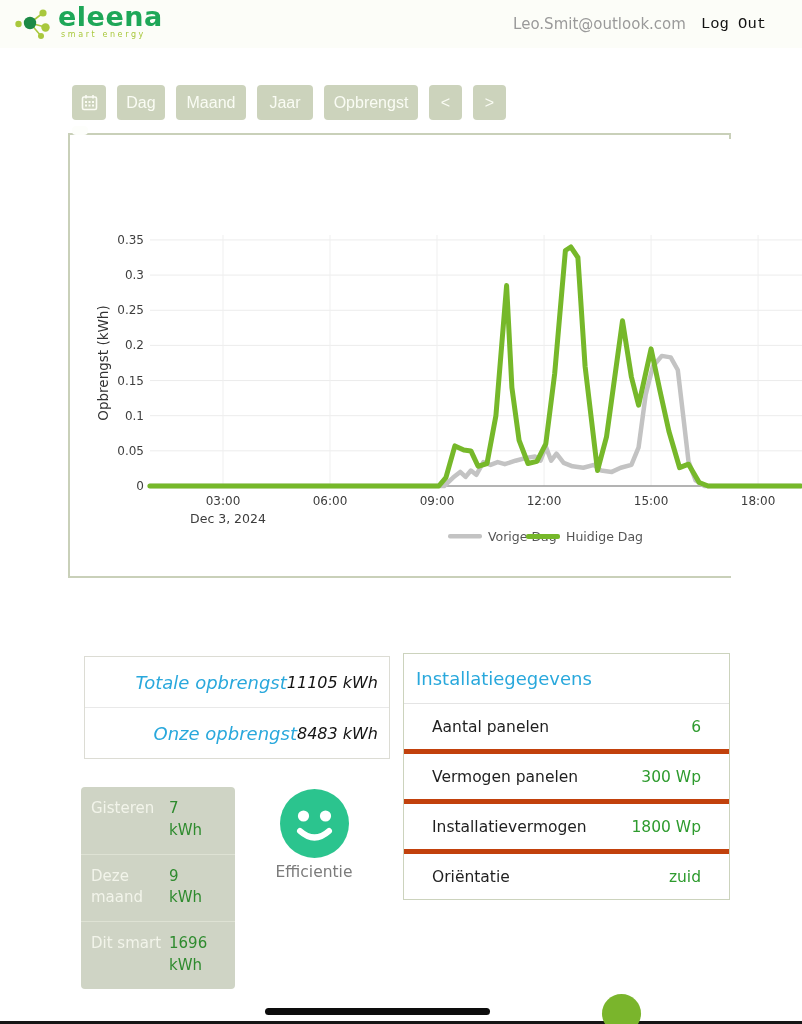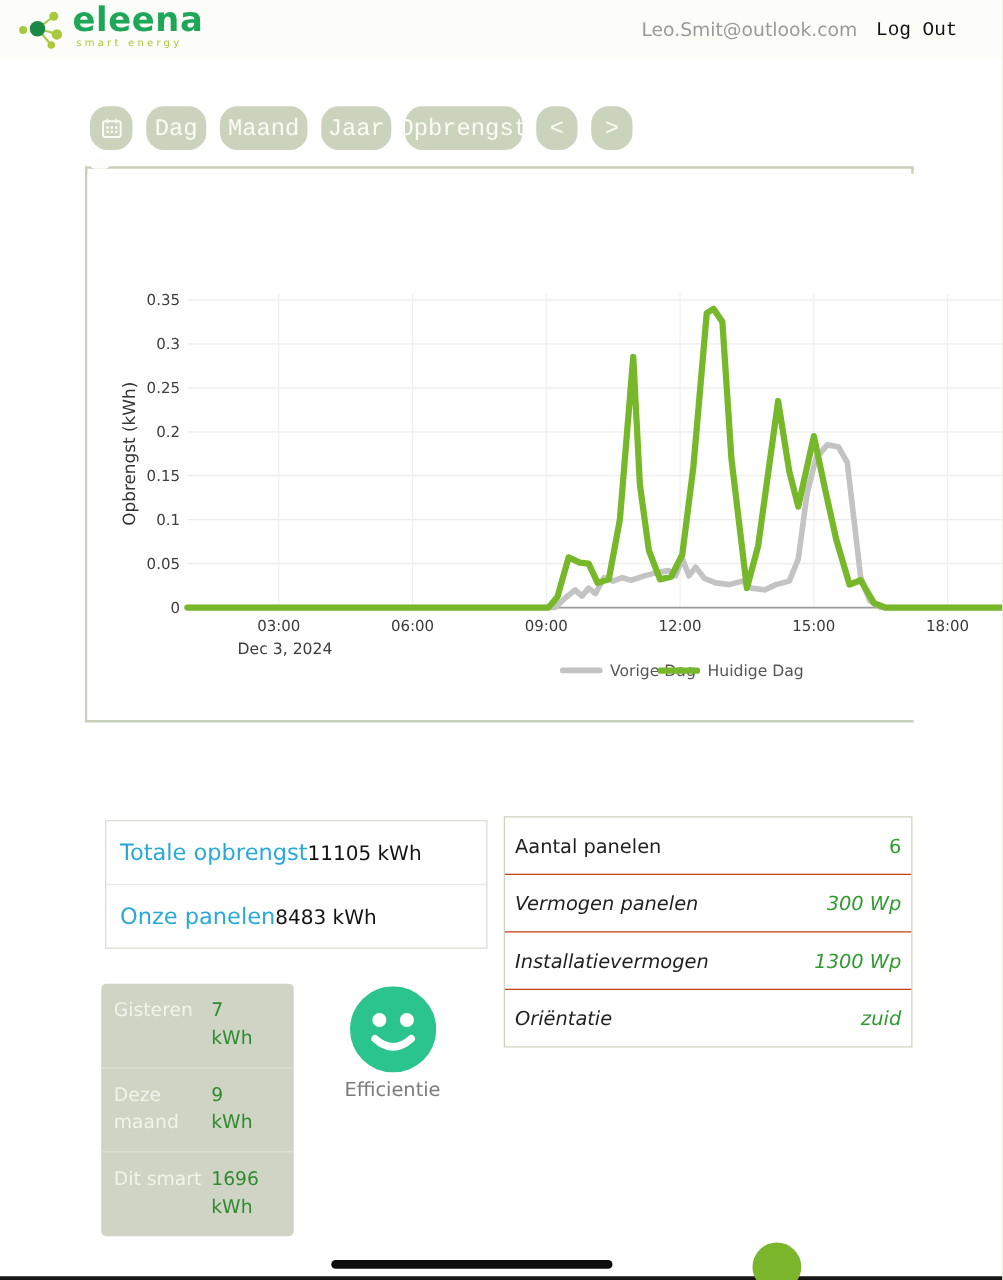--- a/index.html
+++ b/index.html
@@ -11,41 +11,41 @@
           padding:0 36px 0 14px;}
   .logo{display:flex;align-items:flex-start;gap:4px;}
   .logo-txt{display:flex;flex-direction:column;line-height:1;}
   .logo-name{font-size:27px;font-weight:bold;color:#1ea758;letter-spacing:.5px;}
   .logo-tagline{font-size:8px;color:#a9c83d;letter-spacing:2.6px;margin:1px 0 0 3px;}
   .header-right{display:flex;align-items:flex-start;gap:15px;}
   .email{color:#9a9a9a;font-size:15px;}
   .logout{color:#121212;font-size:15.5px;cursor:pointer;font-family:Liberation Mono, monospace;}
   
   .toolbar{position:absolute;left:72px;top:85px;display:flex;gap:11px;}
-  .tbtn{height:35px;border:none;border-radius:14px;background:#ccd3bc;color:#fafcf4;
-        font-size:19px;font-family:Liberation Mono, monospace;display:flex;align-items:center;justify-content:center;
+  .tbtn{height:35px;border:none;border-radius:4px;background:#ccd3bc;color:#fafcf4;
+        font-size:16px;font-family:Liberation Sans, sans-serif;display:flex;align-items:center;justify-content:center;
         cursor:pointer;padding:0;}
   .w-cal{width:34px}.w-dag{width:48px}.w-maand{width:70px}.w-jaar{width:56px}
   .w-opb{width:94px}.w-arr{width:33px}
   
   .chart-border{position:absolute;left:68px;top:133px;width:659px;height:441px;
                 background:#fff;border:2px solid #c9d0b9;}
   .chart-tab{position:absolute;left:72px;top:126px;width:16px;height:9px;background:#fdfefb;border-radius:4px;}
   .chart-svg-wrap{position:absolute;left:70px;top:139px;width:732px;height:437px;background:#fff;}
   
   .summary-card{position:absolute;left:84px;top:656px;width:306px;background:#fff;border:1px solid #dcdcd4;box-sizing:border-box;}
-  .summary-row{display:flex;justify-content:flex-start;align-items:center;height:50px;padding:0 11px;}
+  .summary-row{display:flex;justify-content:flex-end;align-items:center;height:50px;padding:0 11px;font-style:italic;}
   .summary-row + .summary-row{border-top:1px solid #e9e9e9;}
   .summary-label{color:#29a8dc;font-size:18px;}
   .summary-value{color:#131313;font-size:16px;}
   
   .install-card{position:absolute;left:403px;top:653px;width:327px;background:#fff;border:1px solid #ccd3bd;box-sizing:border-box;}
   .install-title{color:#29a8dc;font-size:18px;padding:14px 12px;border-bottom:1px solid #e4e4e4;}
-  .install-row{display:flex;justify-content:space-between;align-items:center;height:45px;padding:0 8px;}
-  .install-row + .install-row{border-top:1px solid #c2410c;font-style:italic;}
+  .install-row{display:flex;justify-content:space-between;align-items:center;height:45px;padding:0 28px;}
+  .install-row + .install-row{border-top:5px solid #c2410c;}
   .install-label{color:#1f1f1f;font-size:15.5px;}
   .install-value{color:#2e9b2e;font-size:15.5px;}
   
   .stats-box{position:absolute;left:81px;top:787px;width:154px;background:#cfd4c5;border-radius:4px;box-sizing:border-box;}
   .stats-row{display:flex;padding:11px 8px 12px 10px;}
   .stats-row + .stats-row{border-top:1px solid #dee2d4;}
   .stats-label{width:78px;color:#f2f4ea;font-size:15px;line-height:1.45;}
   .stats-value{color:#2e8b2e;font-size:15px;line-height:1.45;}
   .stats-value span{display:block;}
   
@@ -147,37 +147,38 @@
         <rect x="456" y="395" width="34" height="5" rx="2" fill="#76b82a"></rect>
         <text x="496" y="402" font-size="12.5" fill="#555">Huidige Dag</text>
       </svg></div>
 
   <div class="summary-card">
     <div class="summary-row">
       <span class="summary-label">Totale opbrengst</span>
       <span class="summary-value">11105 kWh</span>
     </div>
     <div class="summary-row">
-      <span class="summary-label">Onze panelen</span>
+      <span class="summary-label">Onze opbrengst</span>
       <span class="summary-value">8483 kWh</span>
     </div>
   </div>
 
   <div class="install-card">
+    <div class="install-title">Installatiegegevens</div>
     <div class="install-row">
       <span class="install-label">Aantal panelen</span>
       <span class="install-value">6</span>
     </div>
     <div class="install-row">
       <span class="install-label">Vermogen panelen</span>
       <span class="install-value">300 Wp</span>
     </div>
     <div class="install-row">
       <span class="install-label">Installatievermogen</span>
-      <span class="install-value">1300 Wp</span>
+      <span class="install-value">1800 Wp</span>
     </div>
     <div class="install-row">
       <span class="install-label">Oriëntatie</span>
       <span class="install-value">zuid</span>
     </div>
   </div>
 
   <div class="stats-box">
     <div class="stats-row">
       <span class="stats-label">Gisteren</span>

